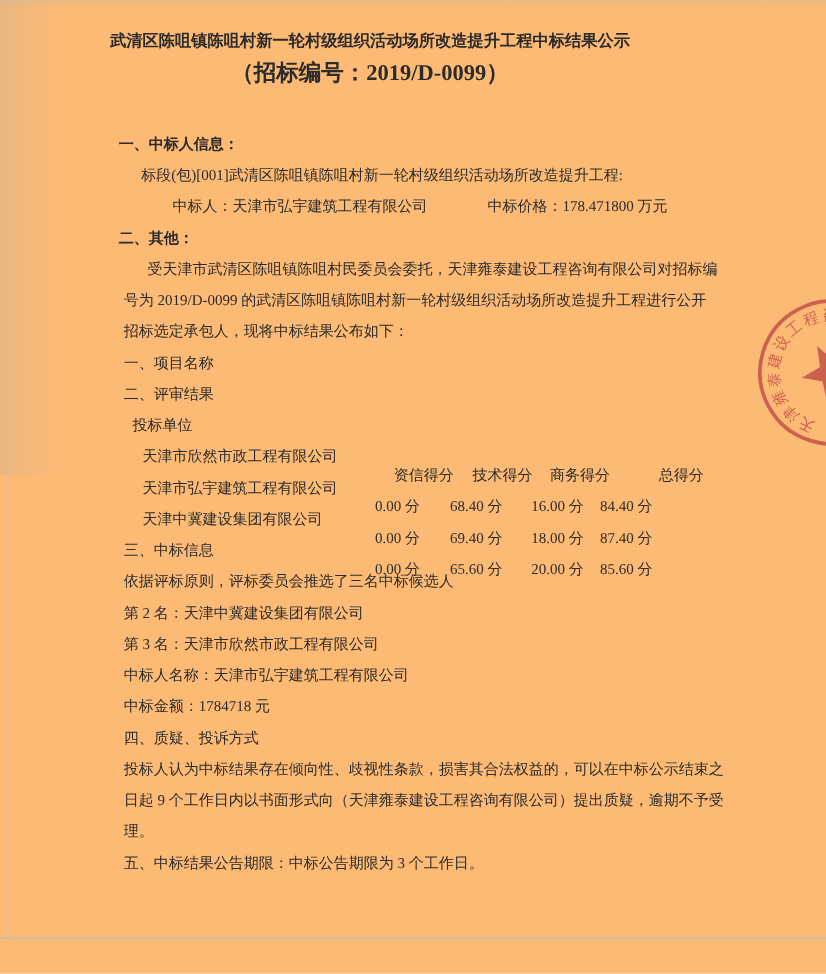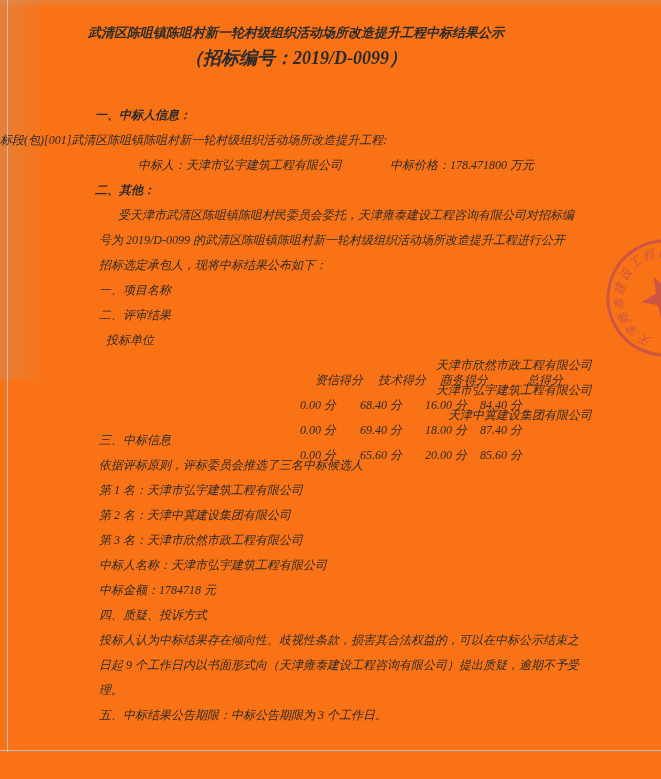--- a/index.html
+++ b/index.html
@@ -1,43 +1,42 @@
 <!DOCTYPE html>
 <html><head>
 <meta charset="utf-8">
 <style>
   html,body{margin:0;padding:0;background:#ffffff;}
   .page{
-    position:relative;width:661px;height:779px;background:#f97316;
+    position:relative;width:661px;height:779px;background:#fdba74;
     overflow:hidden;font-family:"Liberation Serif","DejaVu Serif",serif;
     color:#2b2b2b;
-    font-style:italic;
   }
   .scan-noise{position:absolute;left:0;top:0;width:46px;height:380px;
     background:linear-gradient(90deg,rgba(170,170,170,.22),rgba(255,255,255,0));}
   .scan-noise-top{position:absolute;left:0;top:0;width:661px;height:8px;
     background:linear-gradient(180deg,rgba(180,180,180,.20),rgba(255,255,255,0));}
   .scan-left-edge{position:absolute;left:7px;top:0;width:1px;height:752px;background:#c4c4c4;}
   .scan-bottom-edge{position:absolute;left:0;top:750px;width:661px;height:1px;background:#bfbfbf;}
 
   .doc{position:absolute;left:0;top:0;width:592px;padding-top:20px;
     font-size:12px;line-height:25px;}
   .t1{text-align:center;font-weight:bold;font-size:13px;line-height:25px;white-space:nowrap;}
   .t2{text-align:center;font-weight:bold;font-size:18px;line-height:26px;}
   .ln{white-space:nowrap;height:25px;}
   .b{font-weight:bold;}
   .s1{margin-top:32px;}
   .m95{padding-left:95px;}
   .m99{padding-left:99px;}
-  .m113{}
+  .m113{padding-left:113px;}
   .m118{padding-left:118px;}
   .m138{padding-left:138px;position:relative;}
   .price{position:absolute;left:372px;top:0;margin-left:18px;}
   .thead{padding-left:106px;position:relative;}
-  .trow{padding-left:52px;position:relative;text-align:right;}
+  .trow{padding-left:114px;position:relative;}
   .c{position:absolute;top:0;white-space:nowrap;margin-top:40px;}
   .cx1{left:315px;} .cx2{left:378px;} .cx3{left:440px;} .cx4{left:527px;}
   .vx1{left:300px;} .vx2{left:360px;} .vx3{left:425px;} .vx4{left:480px;}
 
   .seal{position:absolute;left:590px;top:223px;opacity:.85;}
 </style>
 </head>
 <body>
 
 <div class="page">
@@ -93,21 +92,20 @@
     <div class="ln trow">
       <span>天津中冀建设集团有限公司</span>
       <span class="c vx1">0.00 分</span>
       <span class="c vx2">65.60 分</span>
       <span class="c vx3">20.00 分</span>
       <span class="c vx4">85.60 分</span>
     </div>
 
     <div class="ln m99">三、中标信息</div>
     <div class="ln m99">依据评标原则，评标委员会推选了三名中标候选人</div>
-    <div class="ln m99">第 1 名：天津市弘宇建筑工程有限公司</div>
     <div class="ln m99">第 2 名：天津中冀建设集团有限公司</div>
     <div class="ln m99">第 3 名：天津市欣然市政工程有限公司</div>
     <div class="ln m99">中标人名称：天津市弘宇建筑工程有限公司</div>
     <div class="ln m99">中标金额：1784718 元</div>
 
     <div class="ln m99">四、质疑、投诉方式</div>
     <div class="ln m99">投标人认为中标结果存在倾向性、歧视性条款，损害其合法权益的，可以在中标公示结束之</div>
     <div class="ln m99">日起 9 个工作日内以书面形式向（天津雍泰建设工程咨询有限公司）提出质疑，逾期不予受</div>
     <div class="ln m99">理。</div>
 

